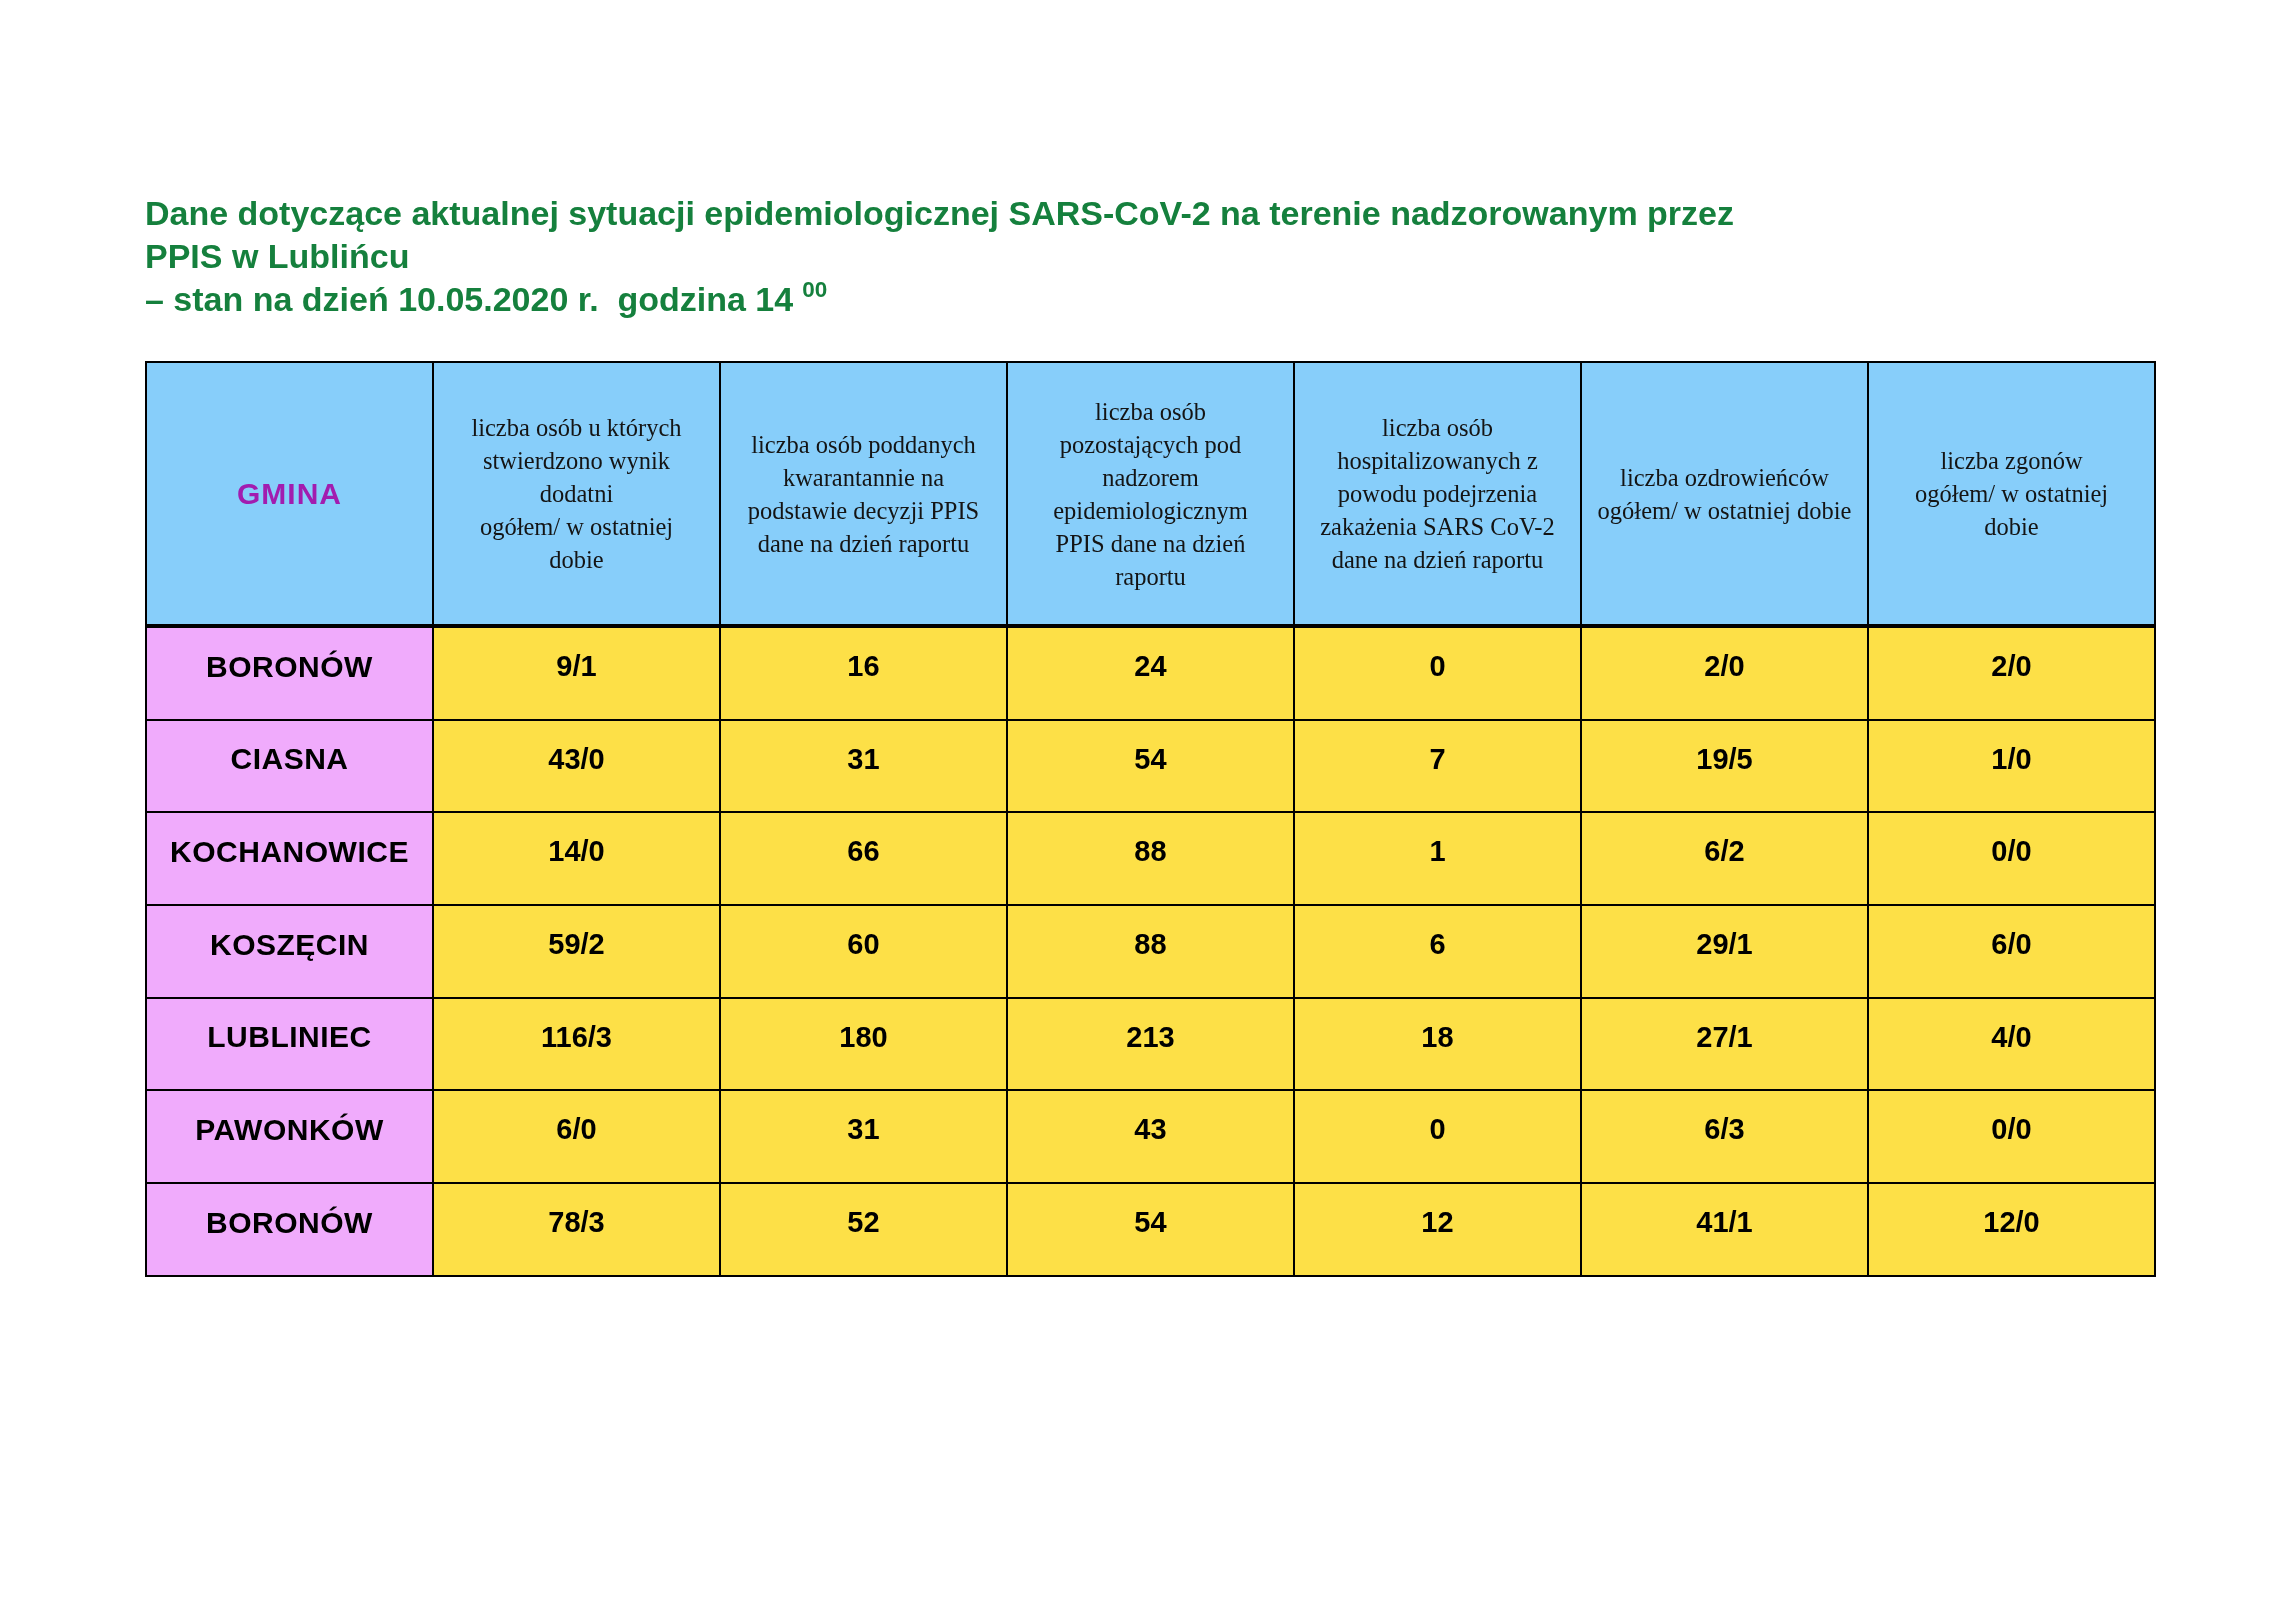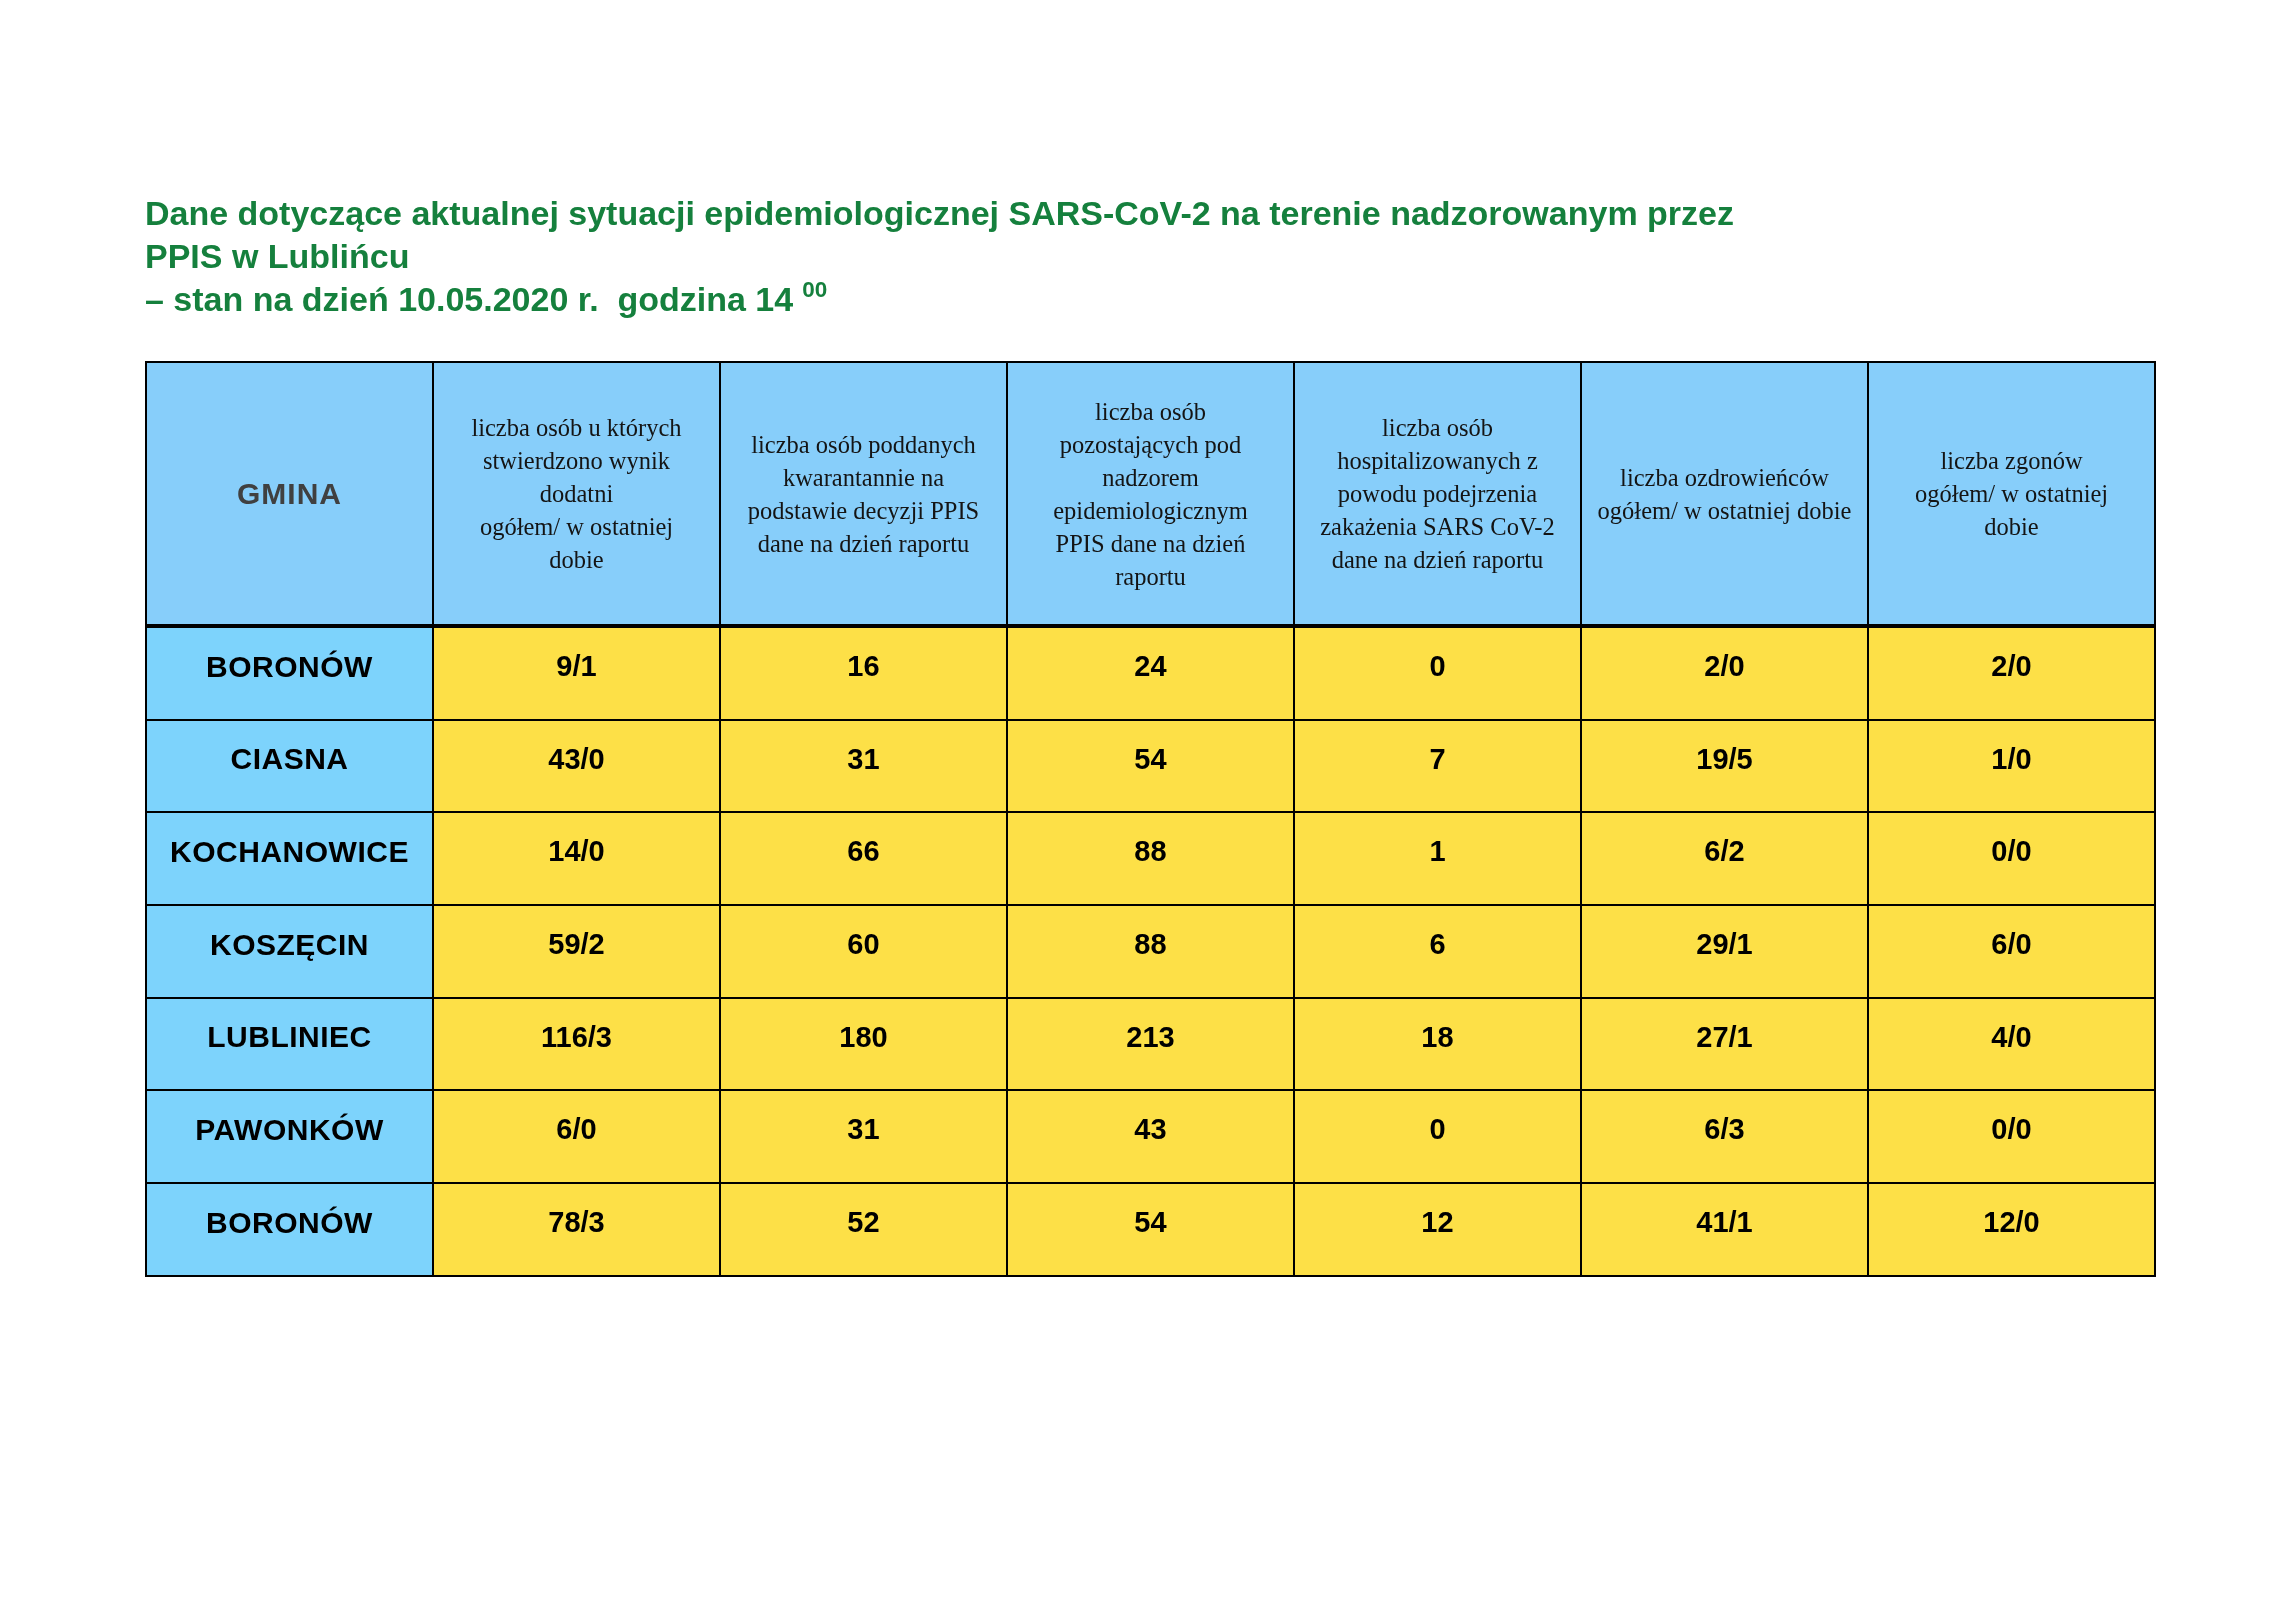--- a/index.html
+++ b/index.html
@@ -63,39 +63,39 @@
     font-size: 24.5px;
     line-height: 33px;
     color: #141414;
     white-space: pre; 
     overflow: visible;
   }
   table.covid-table th.gmina-header {
     font-family: "Liberation Sans", sans-serif;
     font-weight: bold;
     font-size: 30px;
-    color: #404040;
+    color: #a21caf;
     letter-spacing: 1px;
   }
   table.covid-table td {
     border: 2px solid #000000;
     border-top: 2.9px solid #000000;
     border-bottom: 2.9px solid #000000;
     height: 77px;
     padding: 0 0 13.7px 0;   
     text-align: center;
     vertical-align: middle;
     font-family: "Liberation Sans", sans-serif;
     font-weight: bold;
     font-size: 29px;
     color: #000000;
     background: #fde047;
   }
   table.covid-table td.gmina-cell {
-    background: #7dd3fc;
+    background: #f0abfc;
     font-size: 30px;
     letter-spacing: 0.5px;
   }
 </style>
 </head>
 <body>
 
 <div class="title-block">
   <div>Dane dotyczące aktualnej sytuacji epidemiologicznej SARS-CoV-2 na terenie nadzorowanym przez</div>
   <div>PPIS w Lublińcu</div>

